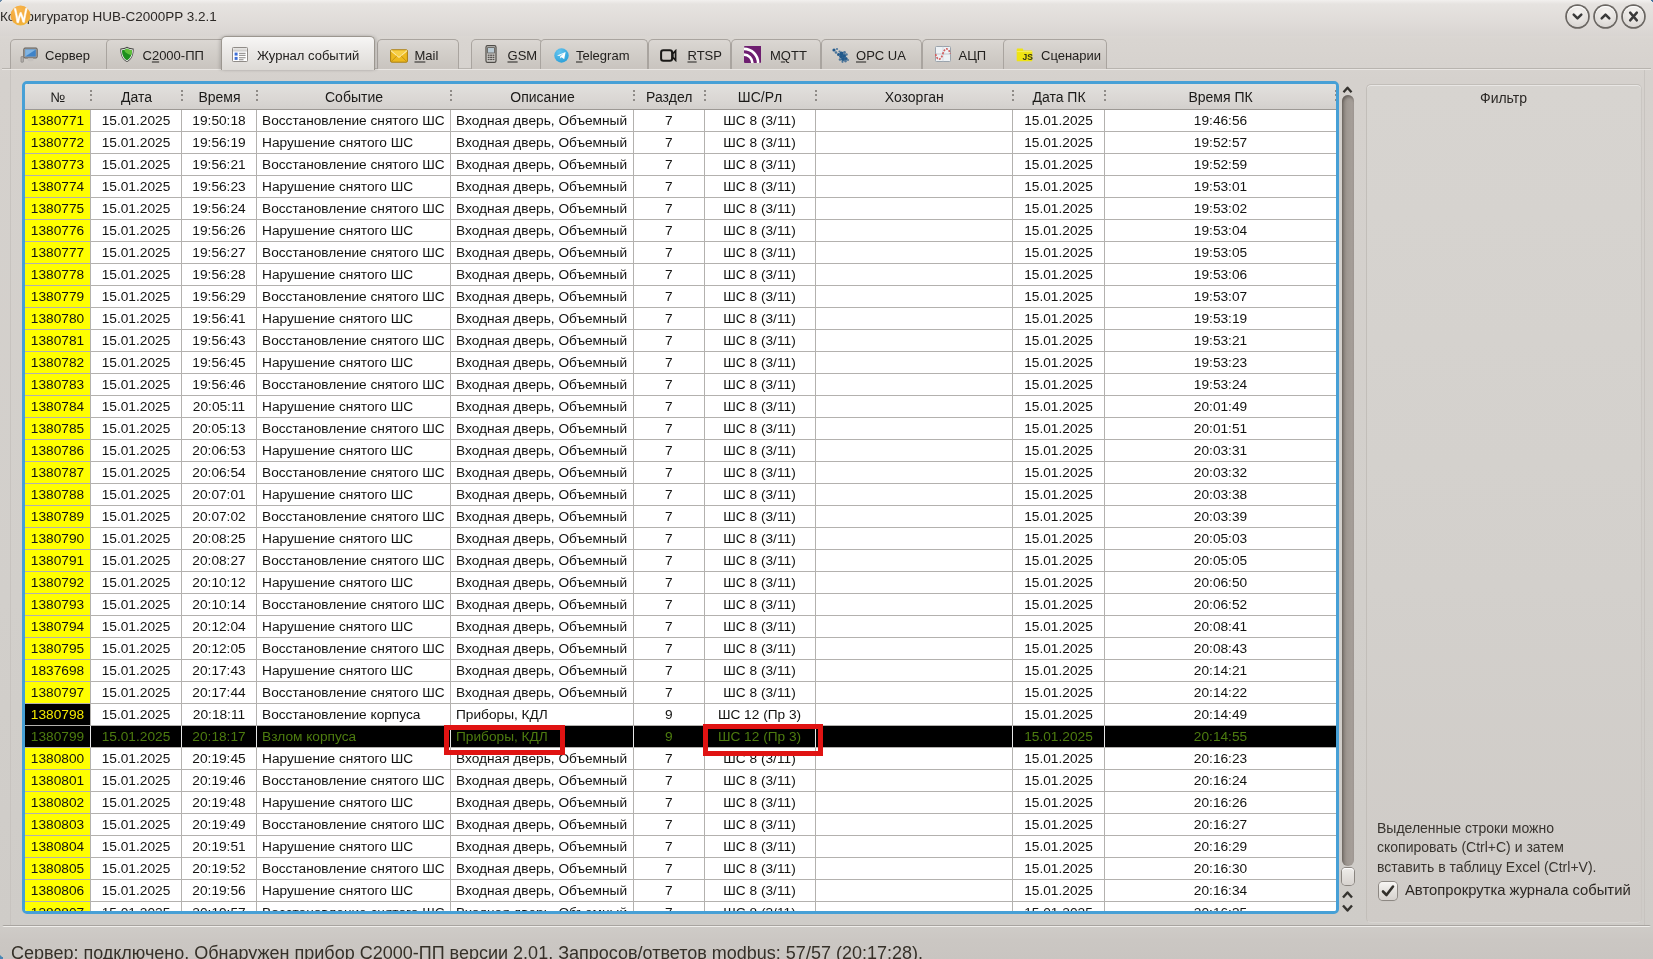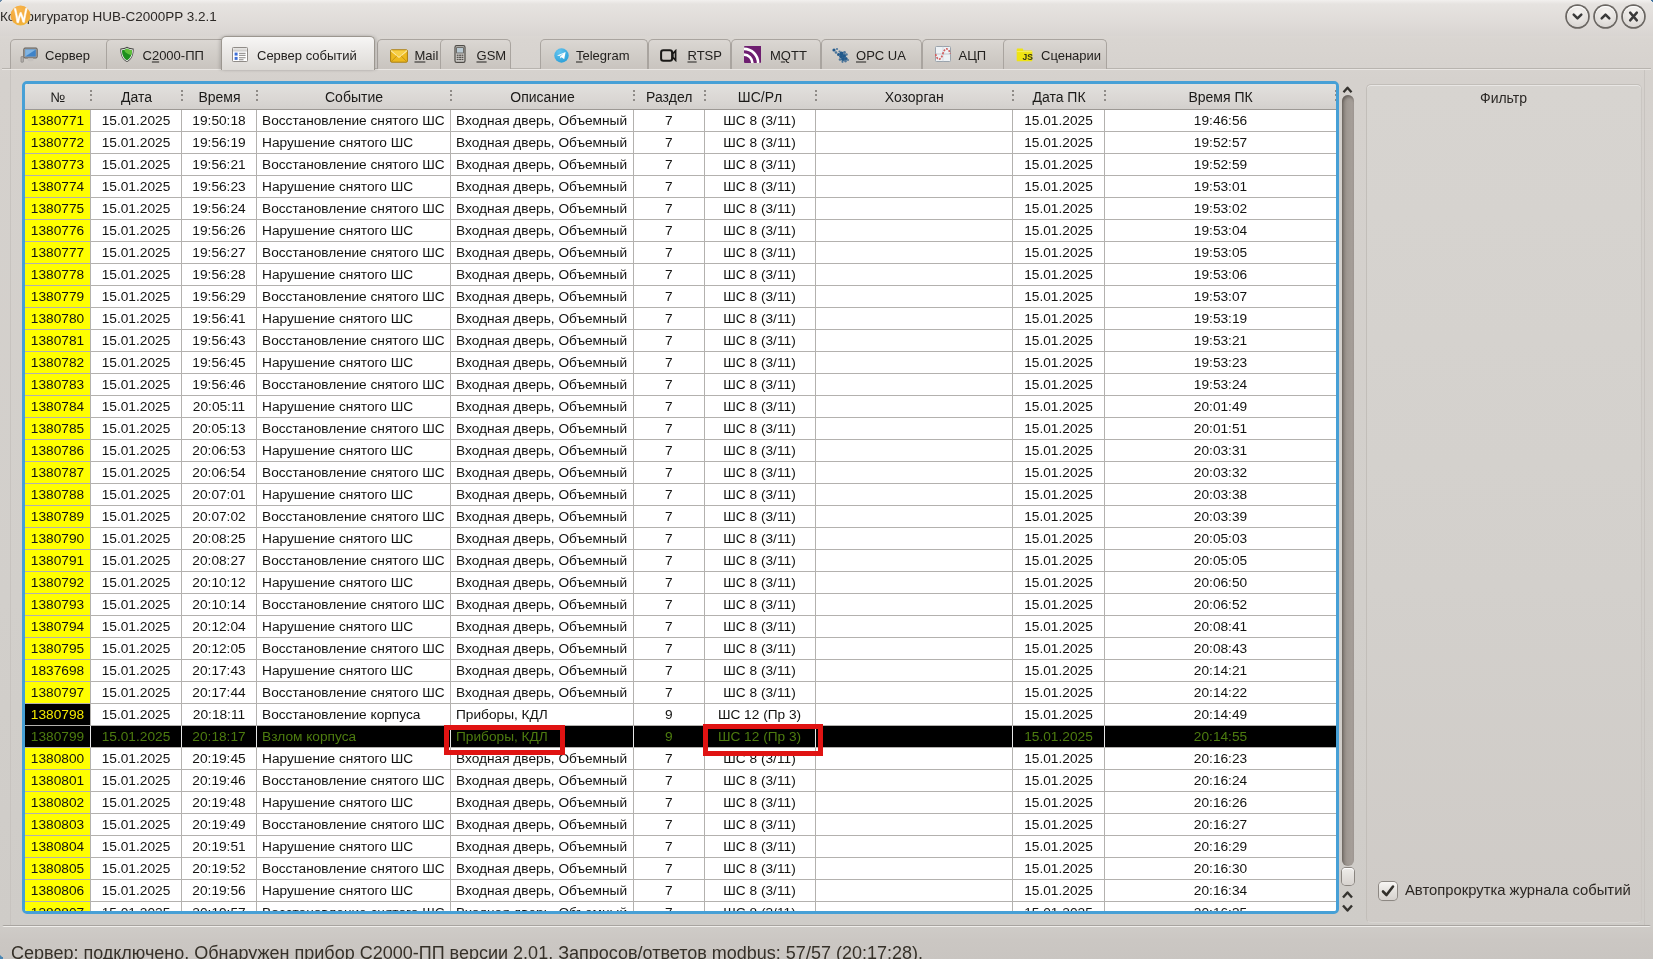--- a/index.html
+++ b/index.html
@@ -118,32 +118,32 @@
 <rect x="0.5" y="0.5" width="15" height="14" rx="0.8" fill="#fff" stroke="#8f8b87" stroke-width="1"></rect>
 <rect x="1.2" y="1.2" width="13.6" height="2.6" fill="#dedcda"></rect>
 <line x1="1.2" y1="4" x2="14.8" y2="4" stroke="#b0aeac" stroke-width="0.7"></line>
 <rect x="2.6" y="5.6" width="3" height="3" fill="#3f6fd6"></rect>
 <rect x="2.6" y="9.9" width="3" height="3" fill="#3f6fd6"></rect>
 <line x1="7" y1="6.4" x2="13.6" y2="6.4" stroke="#9a9896" stroke-width="1.2"></line>
 <line x1="7" y1="8.4" x2="13.6" y2="8.4" stroke="#9a9896" stroke-width="1.2"></line>
 <line x1="7" y1="10.7" x2="13.6" y2="10.7" stroke="#9a9896" stroke-width="1.2"></line>
 <line x1="7" y1="12.7" x2="11.5" y2="12.7" stroke="#9a9896" stroke-width="1.2"></line>
 </svg></span>
-    <span class="tx" style="left:35px">Сервер событий</span>
+    <span class="tx" style="left:35px">Журнал событий</span>
   </div>
 <div class="tab" style="left:376.5px;width:82.5px">
     <span class="ic" style="left:12.5px;top:8.5px"><svg width="18" height="14" viewBox="0 0 18 14">
 <rect x="0.6" y="0.8" width="16.8" height="12.4" rx="1.2" fill="#edb91e" stroke="#a87d10" stroke-width="1"></rect>
 <path d="M1.2 1.6 L9 8.2 L16.8 1.6" fill="none" stroke="#fbe9a8" stroke-width="1.4"></path>
 <path d="M1.2 12.6 L6.8 7 M16.8 12.6 L11.2 7" fill="none" stroke="#c29214" stroke-width="1"></path>
 <path d="M1.4 1.4 L16.6 1.4 L9 7.8 Z" fill="#f7cf45"></path>
 </svg></span>
     <span class="tx" style="left:37.0px"><u>M</u>ail</span>
   </div>
-<div class="tab" style="left:440px;width:71px">
+<div class="tab" style="left:471px;width:71px">
     <span class="ic" style="left:13.0px;top:5px"><svg width="12" height="18" viewBox="0 0 12 18">
 <rect x="1" y="0.7" width="10" height="16.6" rx="1.6" fill="#cfccc8" stroke="#4e4b47" stroke-width="1.2"></rect>
 <rect x="2.6" y="2.6" width="6.8" height="5.4" fill="#b9c9d2" stroke="#5a5753" stroke-width="0.8"></rect>
 <g fill="#55524e">
 <rect x="2.7" y="9.6" width="1.9" height="1.3"></rect>
           <rect x="5.1" y="9.6" width="1.9" height="1.3"></rect>
           <rect x="7.5" y="9.6" width="1.9" height="1.3"></rect>
 <rect x="2.7" y="11.7" width="1.9" height="1.3"></rect>
           <rect x="5.1" y="11.7" width="1.9" height="1.3"></rect>
           <rect x="7.5" y="11.7" width="1.9" height="1.3"></rect>
@@ -693,18 +693,19 @@
     <polyline points="2.5,6.8 6.5,2.2 10.5,6.8" fill="none" stroke="#35332f" stroke-width="2.3" stroke-linejoin="round"></polyline>
   </svg>
 <svg class="sbarr" style="top:889.5px" width="13" height="10" viewBox="0 0 13 10">
     <polyline points="2,7.5 6.5,2.5 11,7.5" fill="none" stroke="#35332f" stroke-width="2.4" stroke-linejoin="round"></polyline>
   </svg>
 <svg class="sbarr" style="top:902.5px" width="13" height="10" viewBox="0 0 13 10">
     <polyline points="2,2.5 6.5,7.5 11,2.5" fill="none" stroke="#35332f" stroke-width="2.4" stroke-linejoin="round"></polyline>
   </svg>
 <div id="grp">
     <div id="grptitle">Фильтр</div>
+<div id="copytext">Выделенные строки можно<br>скопировать (Ctrl+C) и затем<br>вставить в таблицу Excel (Ctrl+V).</div>
 <div id="cb"><svg width="18" height="18" viewBox="0 0 18 18">
         <path d="M4 9.5 L7.5 13 L14 4.5" fill="none" stroke="#33302b" stroke-width="2.6" stroke-linecap="round" stroke-linejoin="round"></path>
       </svg></div>
 <div id="cblabel">Автопрокрутка журнала событий</div>
 </div>
 <div id="panebot"></div>
 <div id="status">Сервер: подключено. Обнаружен прибор С2000-ПП версии 2.01. Запросов/ответов modbus: 57/57 (20:17:28).</div>
 </body></html>

